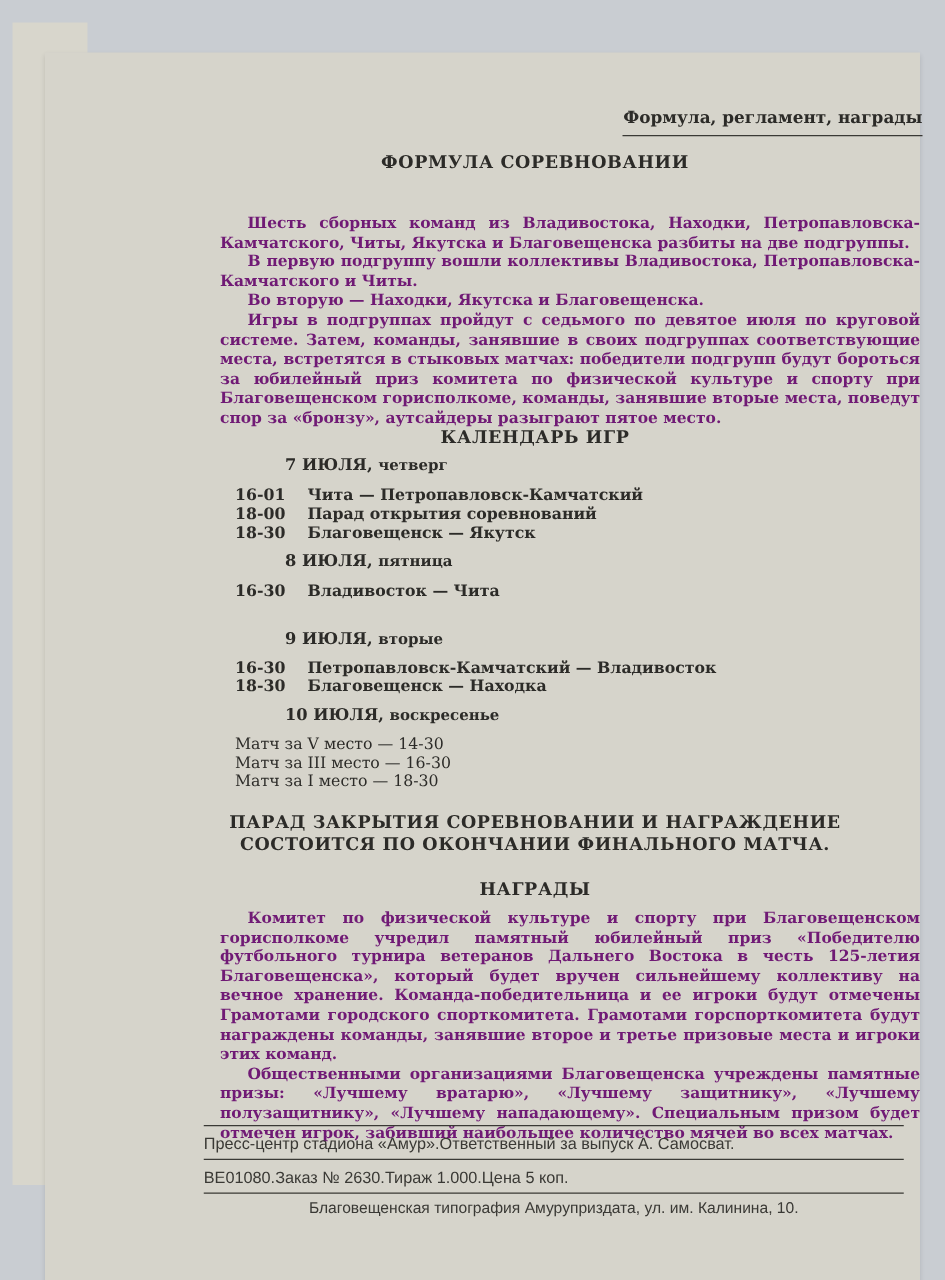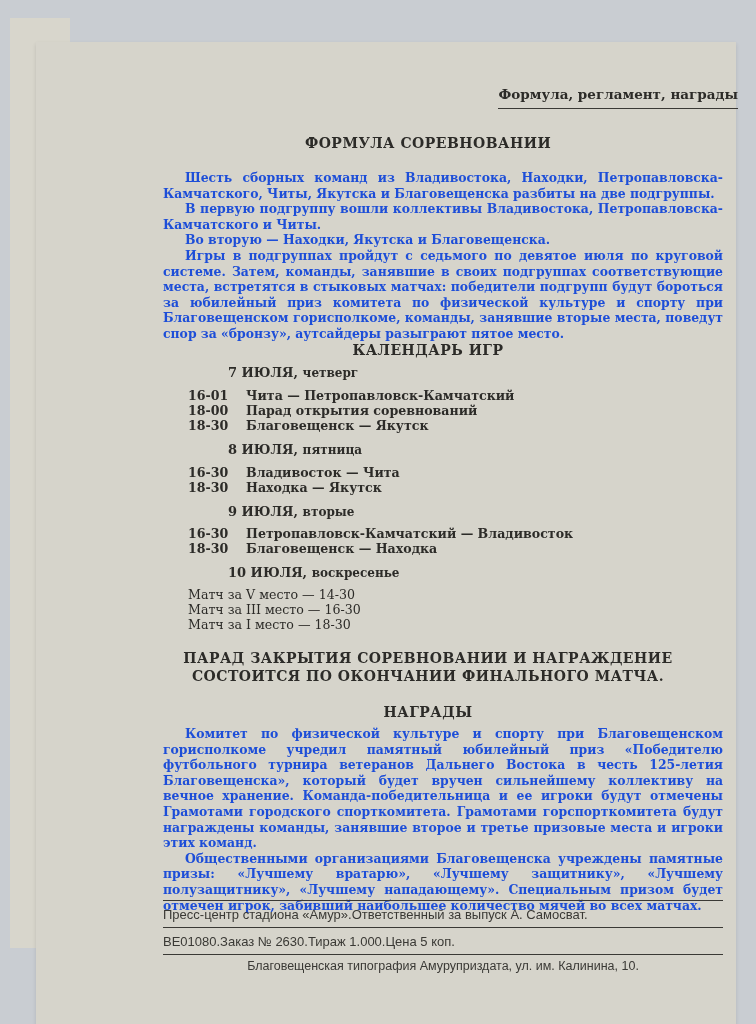--- a/index.html
+++ b/index.html
@@ -23,23 +23,23 @@
   .running-head {
     position: absolute; top: 44px; right: 0; width: 240px;
     text-align: right; font-size: 13.5px; font-weight: bold;
     padding-bottom: 6px; border-bottom: 1.5px solid #3a3935;
   }
   .h {
     text-align: center; font-weight: bold; font-size: 14px; letter-spacing: 0.5px;
     position: absolute; left: 0; width: 620px;
   }
   .para {
-    position: absolute; left: 45px; width: 560px;
+    position: absolute; left: 58px; width: 560px;
     font-size: 12.4px; line-height: 15.6px; font-weight: bold;
-    text-align: justify; color: #1d4ed8;
+    text-align: justify; color: #701a75;
   }
   .para p { margin: 0; text-indent: 22px; }
   .day {
     position: absolute; left: 110px; font-size: 13px; font-weight: bold;
   }
   .day .rest { font-weight: bold; font-size: 12px; text-align: center; }
   .games { position: absolute; left: 70px; font-size: 12.6px; font-weight: bold; line-height: 15px; }
   .game { white-space: nowrap; }
   .game .time { display: inline-block; width: 58px; }
   .final { position: absolute; left: 70px; font-size: 12.6px; font-weight: normal; line-height: 15px; }
@@ -53,21 +53,21 @@
 </style>
 </head>
 <body>
 
 <div class="under-sheet"></div>
 <div class="sheet">
   <div class="content">
 
     <div class="running-head">Формула, регламент, награды</div>
 
-    <div class="h" style="top:93px">ФОРМУЛА СОРЕВНОВАНИИ</div>
+    <div class="h" style="top:80px">ФОРМУЛА СОРЕВНОВАНИИ</div>
     <div class="para" style="top:128px">
       <p>Шесть сборных команд из Владивостока, Находки, Петропавловска-Камчатского, Читы, Якутска и Благовещенска разбиты на две подгруппы.</p>
       <p>В первую подгруппу вошли коллективы Владивостока, Петропавловска-Камчатского и Читы.</p>
       <p>Во вторую — Находки, Якутска и Благовещенска.</p>
       <p>Игры в подгруппах пройдут с седьмого по девятое июля по круговой системе. Затем, команды, занявшие в своих подгруппах соответствующие места, встретятся в стыковых матчах: победители подгрупп будут бороться за юбилейный приз комитета по физической культуре и спорту при Благовещенском горисполкоме, команды, занявшие вторые места, поведут спор за «бронзу», аутсайдеры разыграют пятое место.</p>
     </div>
 
     <div class="h" style="top:300px">КАЛЕНДАРЬ ИГР</div>
 
     <div class="day" style="top:323px">
@@ -79,21 +79,20 @@
       <div class="game"><span class="time">18-00</span><span>Парад открытия соревнований</span></div>
       <div class="game"><span class="time">18-30</span><span>Благовещенск — Якутск</span></div>
     </div>
 
     <div class="day" style="top:400px">
       <span>8 ИЮЛЯ,</span>
       <span class="rest">пятница</span>
     </div>
     <div class="games" style="top:423px">
       <div class="game"><span class="time">16-30</span><span>Владивосток — Чита</span></div>
-      <div class="game"><span class="time">18-30</span><span>Находка — Якутск</span></div>
     </div>
 
     <div class="day" style="top:462px">
       <span>9 ИЮЛЯ,</span>
       <span class="rest">вторые</span>
     </div>
     <div class="games" style="top:484px">
       <div class="game"><span class="time">16-30</span><span>Петропавловск-Камчатский — Владивосток</span></div>
       <div class="game"><span class="time">18-30</span><span>Благовещенск — Находка</span></div>
     </div>

